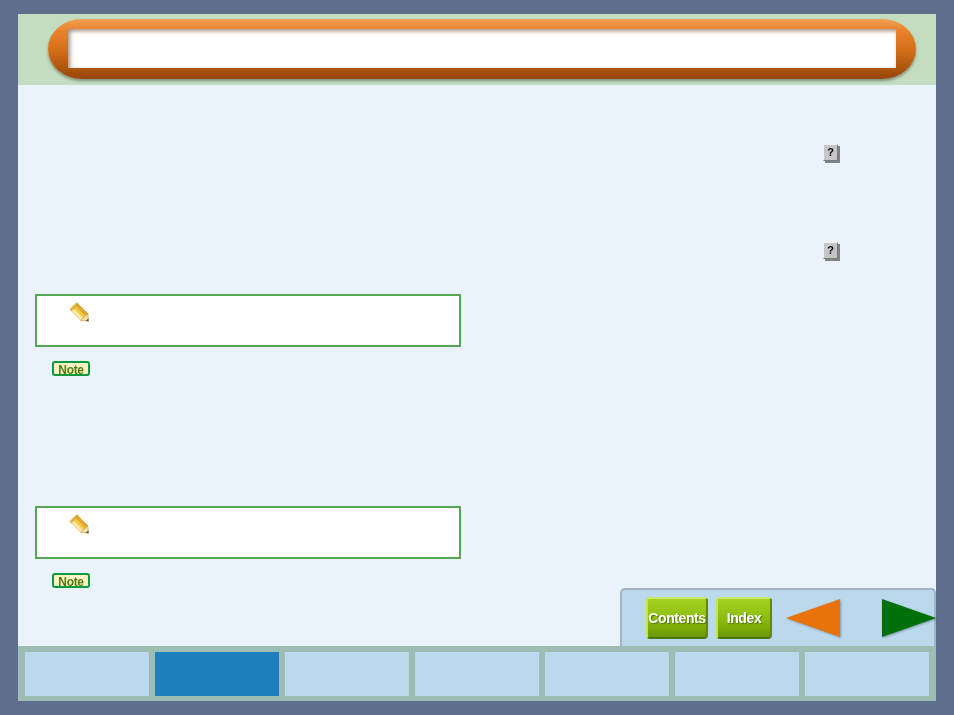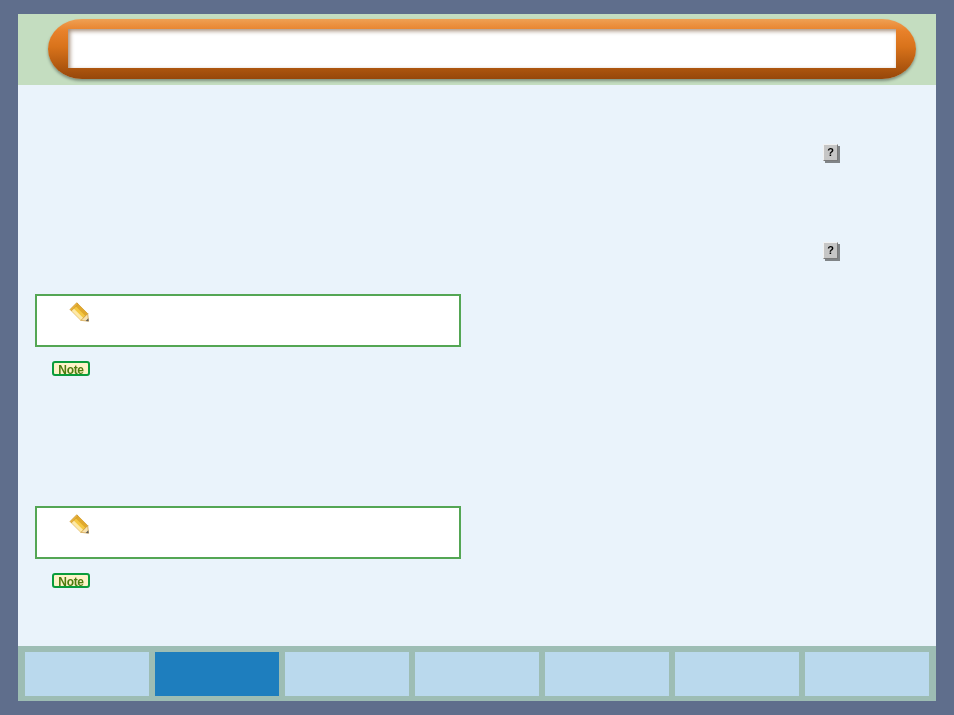--- a/index.html
+++ b/index.html
@@ -282,20 +282,26 @@
           <rect x="8.5" y="2" width="9.5" height="2" fill="#e8b23a" stroke="#c9912a" stroke-width="0.6"></rect>
           <polygon points="8.5,17.5 18,17.5 13.25,23.5" fill="#f7e2b0" stroke="#c9912a" stroke-width="0.6"></polygon>
           <polygon points="11.4,21.2 15.1,21.2 13.25,23.5" fill="#5a5a5a"></polygon>
         </g>
       </svg>
       <div class="note-badge-tag">Note</div>
     </div>
     <div class="note-text"></div>
   </div>
 
+  <div id="nav-panel">
+    <div class="nav-btn" id="nav-contents">Contents</div>
+    <div class="nav-btn" id="nav-index">Index</div>
+    <div class="nav-arrow" id="nav-prev"></div>
+    <div class="nav-arrow" id="nav-next"></div>
+  </div>
 
 </div>
 
 <div id="tab-strip">
   <div class="tab"></div>
   <div class="tab selected"></div>
   <div class="tab"></div>
   <div class="tab"></div>
   <div class="tab"></div>
   <div class="tab"></div>

